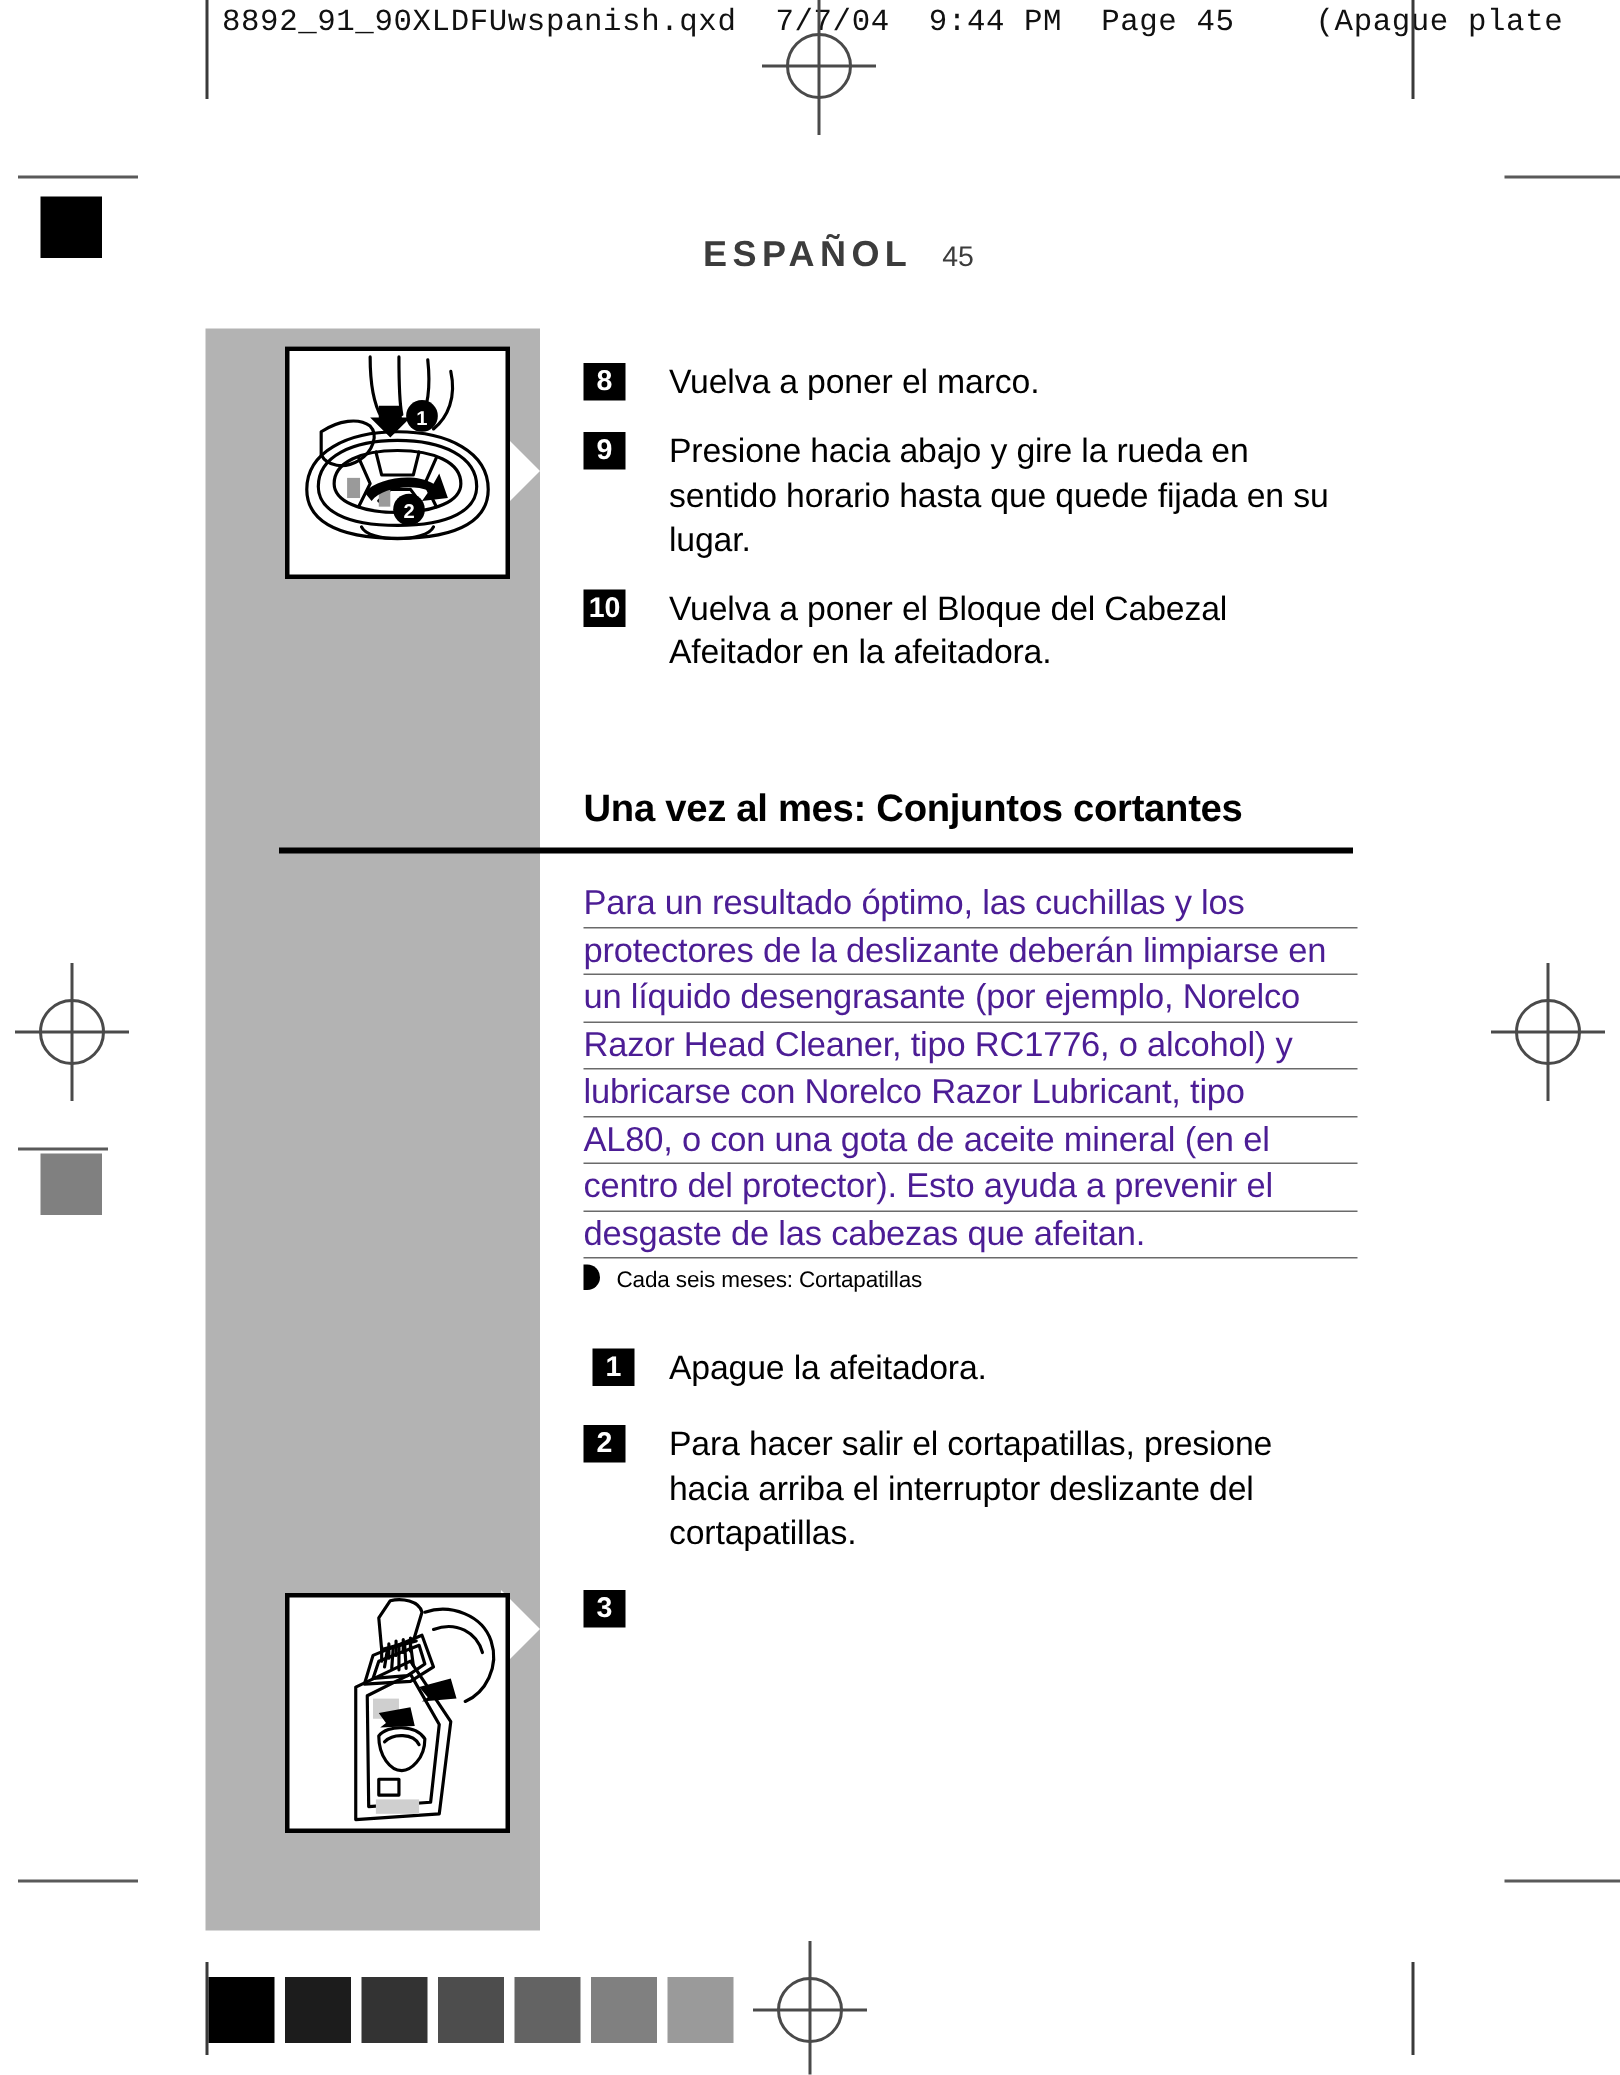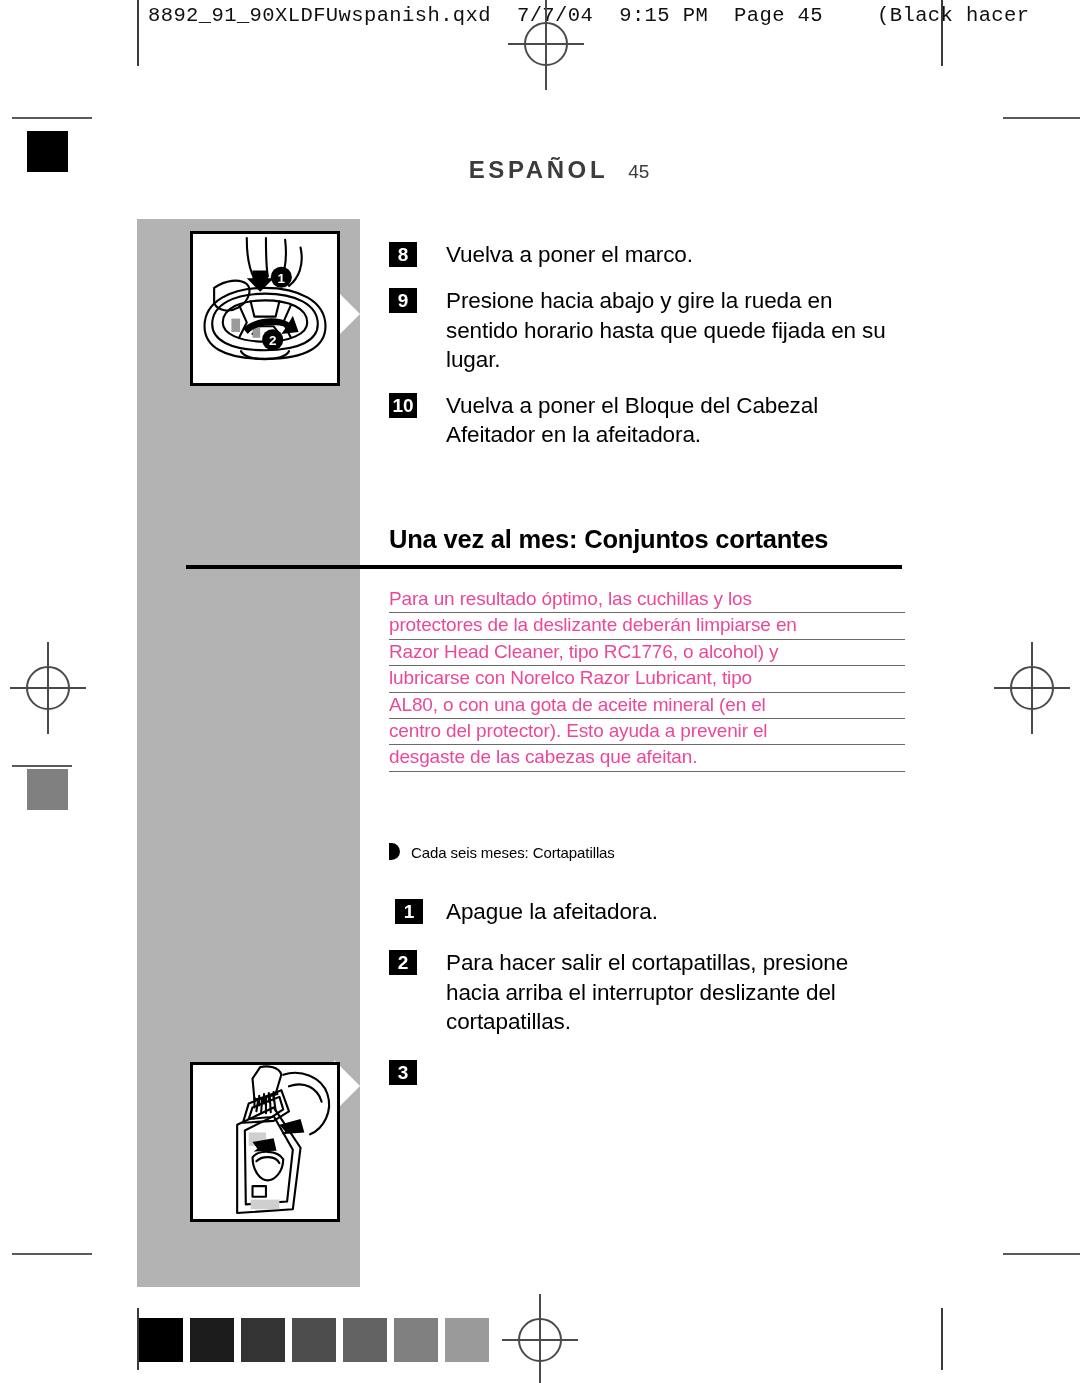--- a/index.html
+++ b/index.html
@@ -124,21 +124,21 @@
     position:absolute; left:389px; top:525px; width:512px;
     font-size:25.5px; font-weight:bold; letter-spacing:-0.2px;
   }
   .heading-rule {
     position:absolute; left:186px; top:565px; width:716px; height:4px;
     background:#000;
   }
 
   .para-underline {
     position:absolute; left:389px; top:587px; width:516px;
-    font-size:19px; line-height:1.285; color:#ec4899;
+    font-size:23px; line-height:1.285; color:#4c1d95;
     letter-spacing:-0.15px;
   }
   .para-underline .ln {
     display:block; border-bottom:1.5px solid #6a6a6a; padding-bottom:1px;
     white-space:nowrap;
   }
 
   .bullet-row {
     position:absolute; left:389px; top:843px; width:512px;
     font-size:15px; letter-spacing:-0.1px;
@@ -147,21 +147,21 @@
     display:inline-block; width:11px; height:17px;
     background:#000;
     border-radius:0 11px 11px 0;
     vertical-align:-2px; margin-right:11px;
   }
 </style>
 </head>
 <body>
 
 <div class="slug">
-  <span>8892_91_90XLDFUwspanish.qxd</span><span class="gap-md"></span><span>7/7/04</span><span class="gap-md"></span><span>9:15 PM</span><span class="gap-md"></span><span>Page 45</span><span class="gap-lg"></span><span>(Black hacer</span>
+  <span>8892_91_90XLDFUwspanish.qxd</span><span class="gap-md"></span><span>7/7/04</span><span class="gap-md"></span><span>9:44 PM</span><span class="gap-md"></span><span>Page 45</span><span class="gap-lg"></span><span>(Apague plate</span>
 </div>
 
 <div class="vrule-left"></div>
 <div class="vrule-right"></div>
 <div class="vrule-bl"></div>
 <div class="vrule-br"></div>
 
 <div class="hrule-tl"></div>
 <div class="hrule-tr"></div>
 <div class="hrule-ml"></div>
@@ -299,20 +299,21 @@
   </div>
 
 </div>
 
 <div class="heading">Una vez al mes: Conjuntos cortantes</div>
 <div class="heading-rule"></div>
 
 <div class="para-underline">
   <span class="ln">Para un resultado óptimo, las cuchillas y los </span>
   <span class="ln">protectores de la deslizante deberán limpiarse en </span>
+  <span class="ln">un líquido desengrasante (por ejemplo, Norelco </span>
   <span class="ln">Razor Head Cleaner, tipo RC1776, o alcohol) y </span>
   <span class="ln">lubricarse con Norelco Razor Lubricant, tipo </span>
   <span class="ln">AL80, o con una gota de aceite mineral (en el </span>
   <span class="ln">centro del protector). Esto ayuda a prevenir el </span>
   <span class="ln">desgaste de las cabezas que afeitan.</span>
 </div>
 
 <div class="bullet-row">
   <span class="bullet-glyph"></span><span>Cada seis meses: Cortapatillas</span>
 </div>

